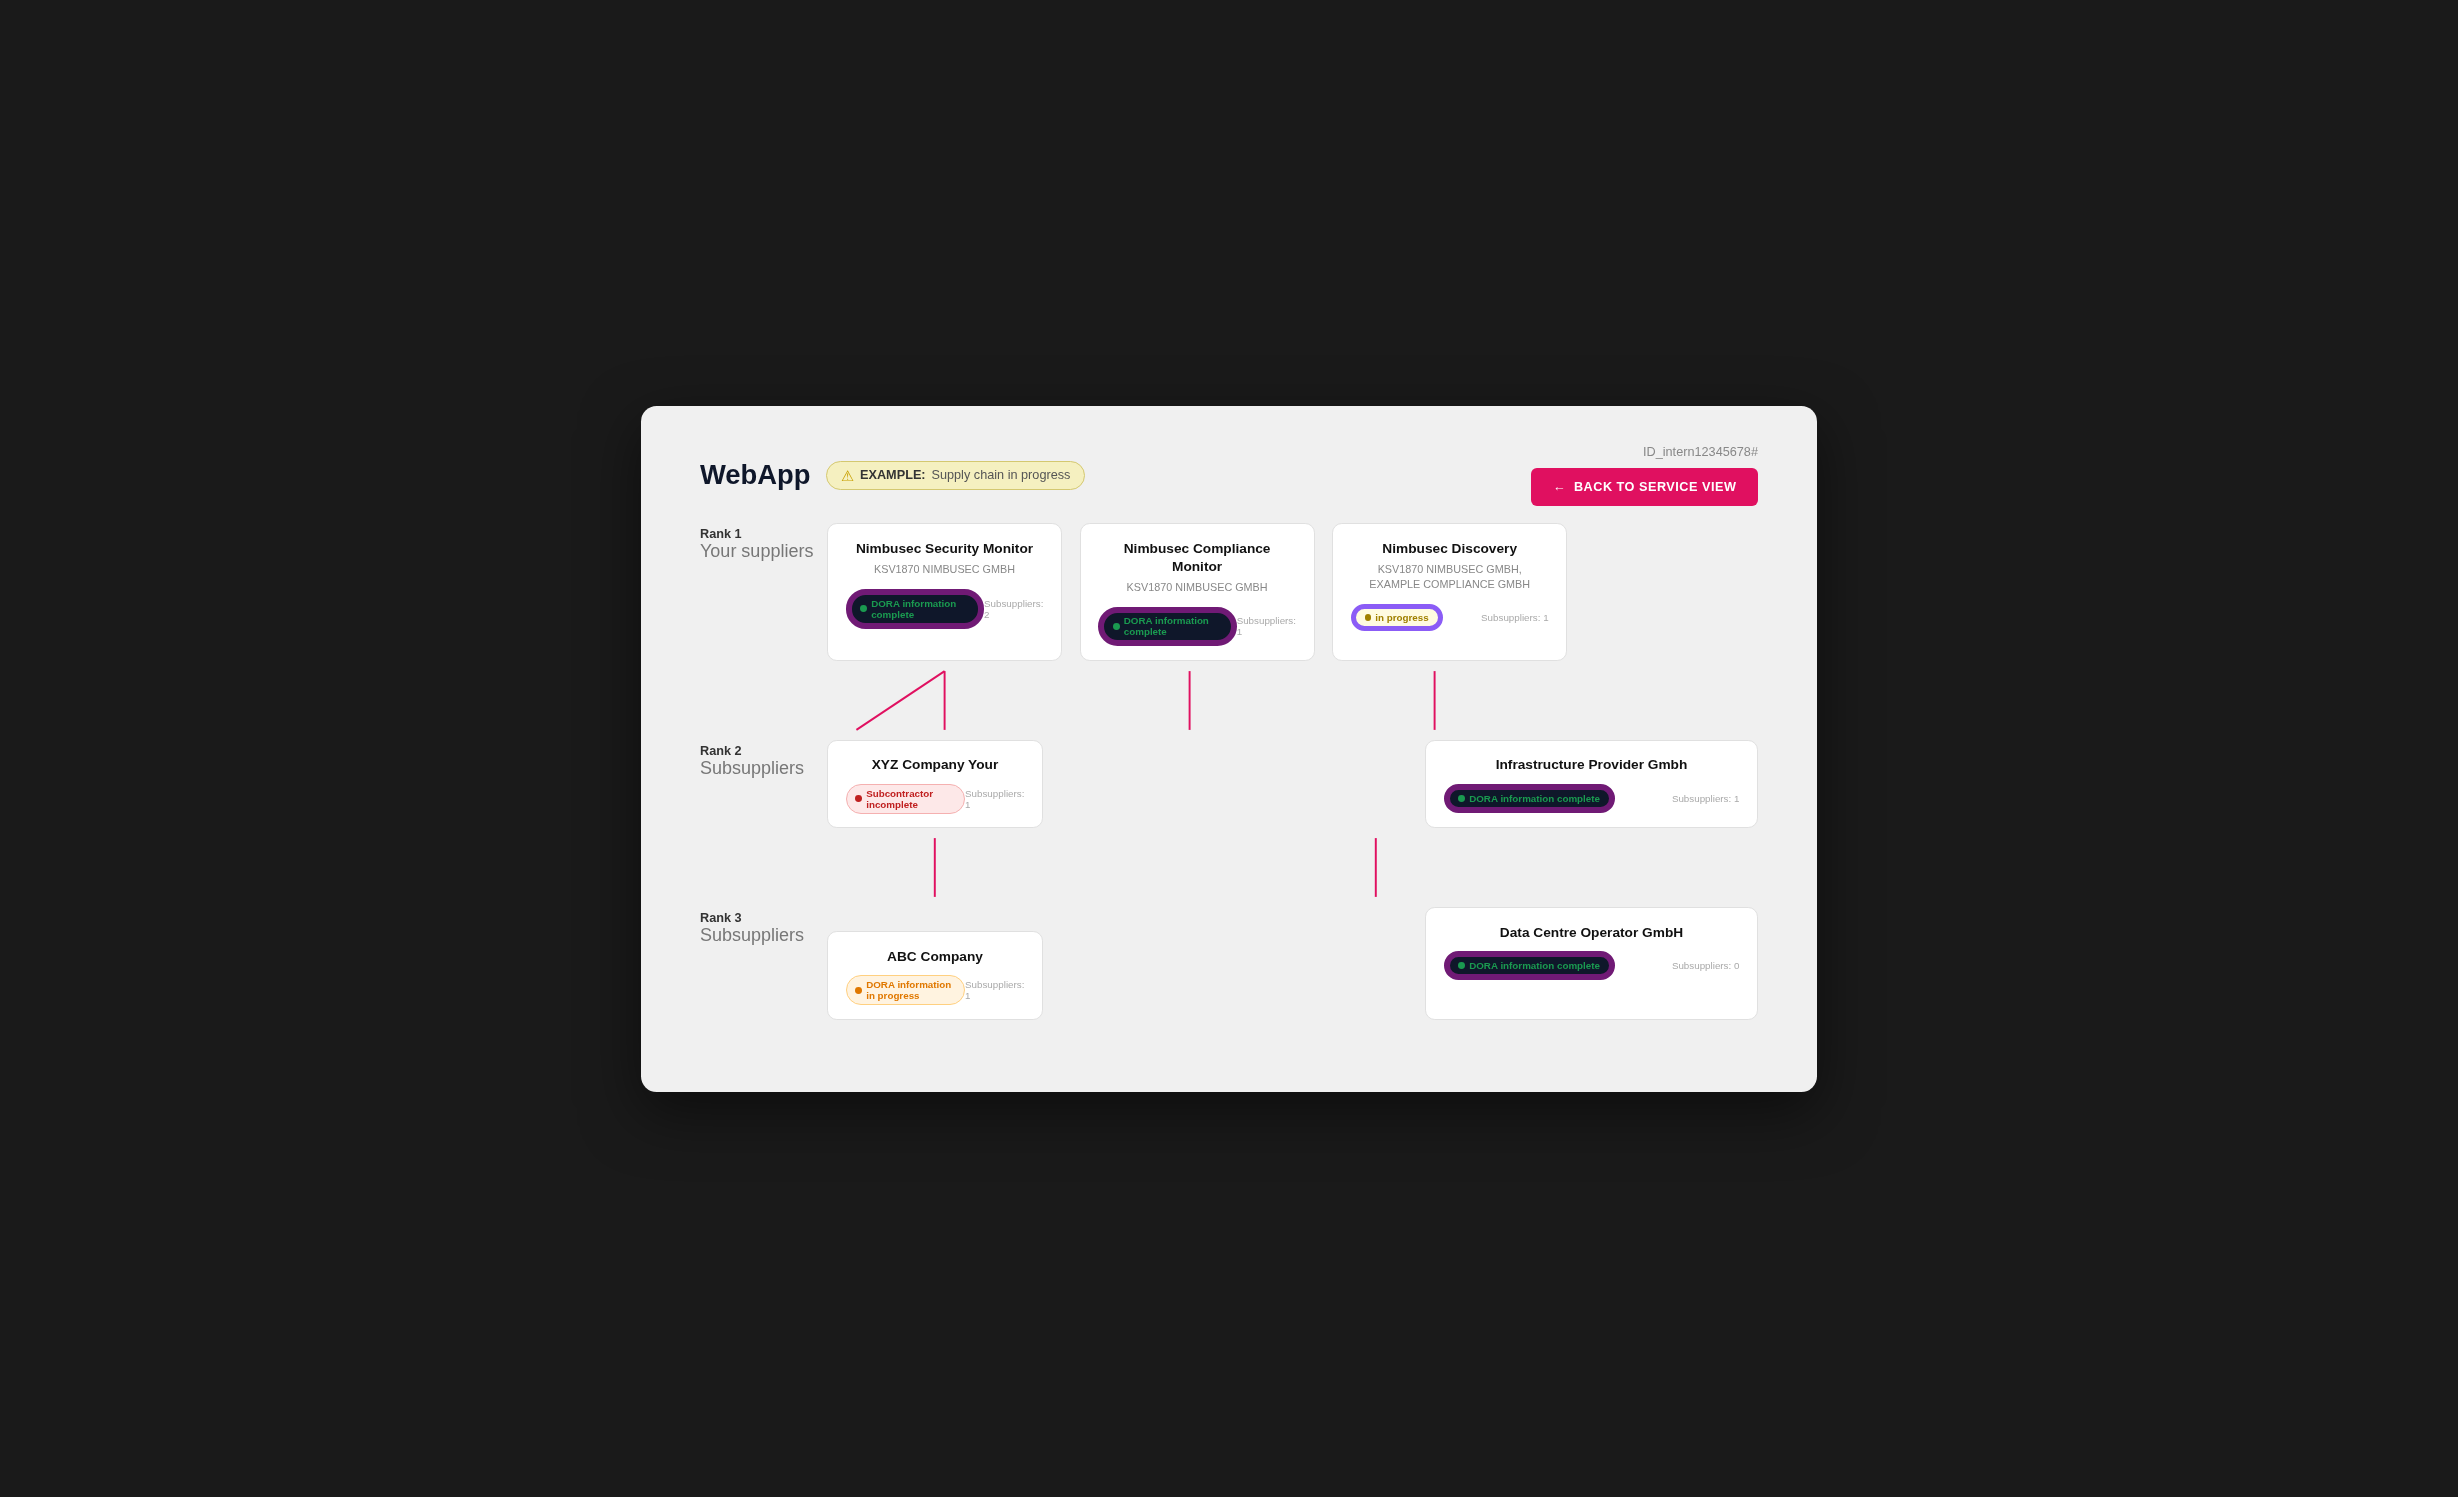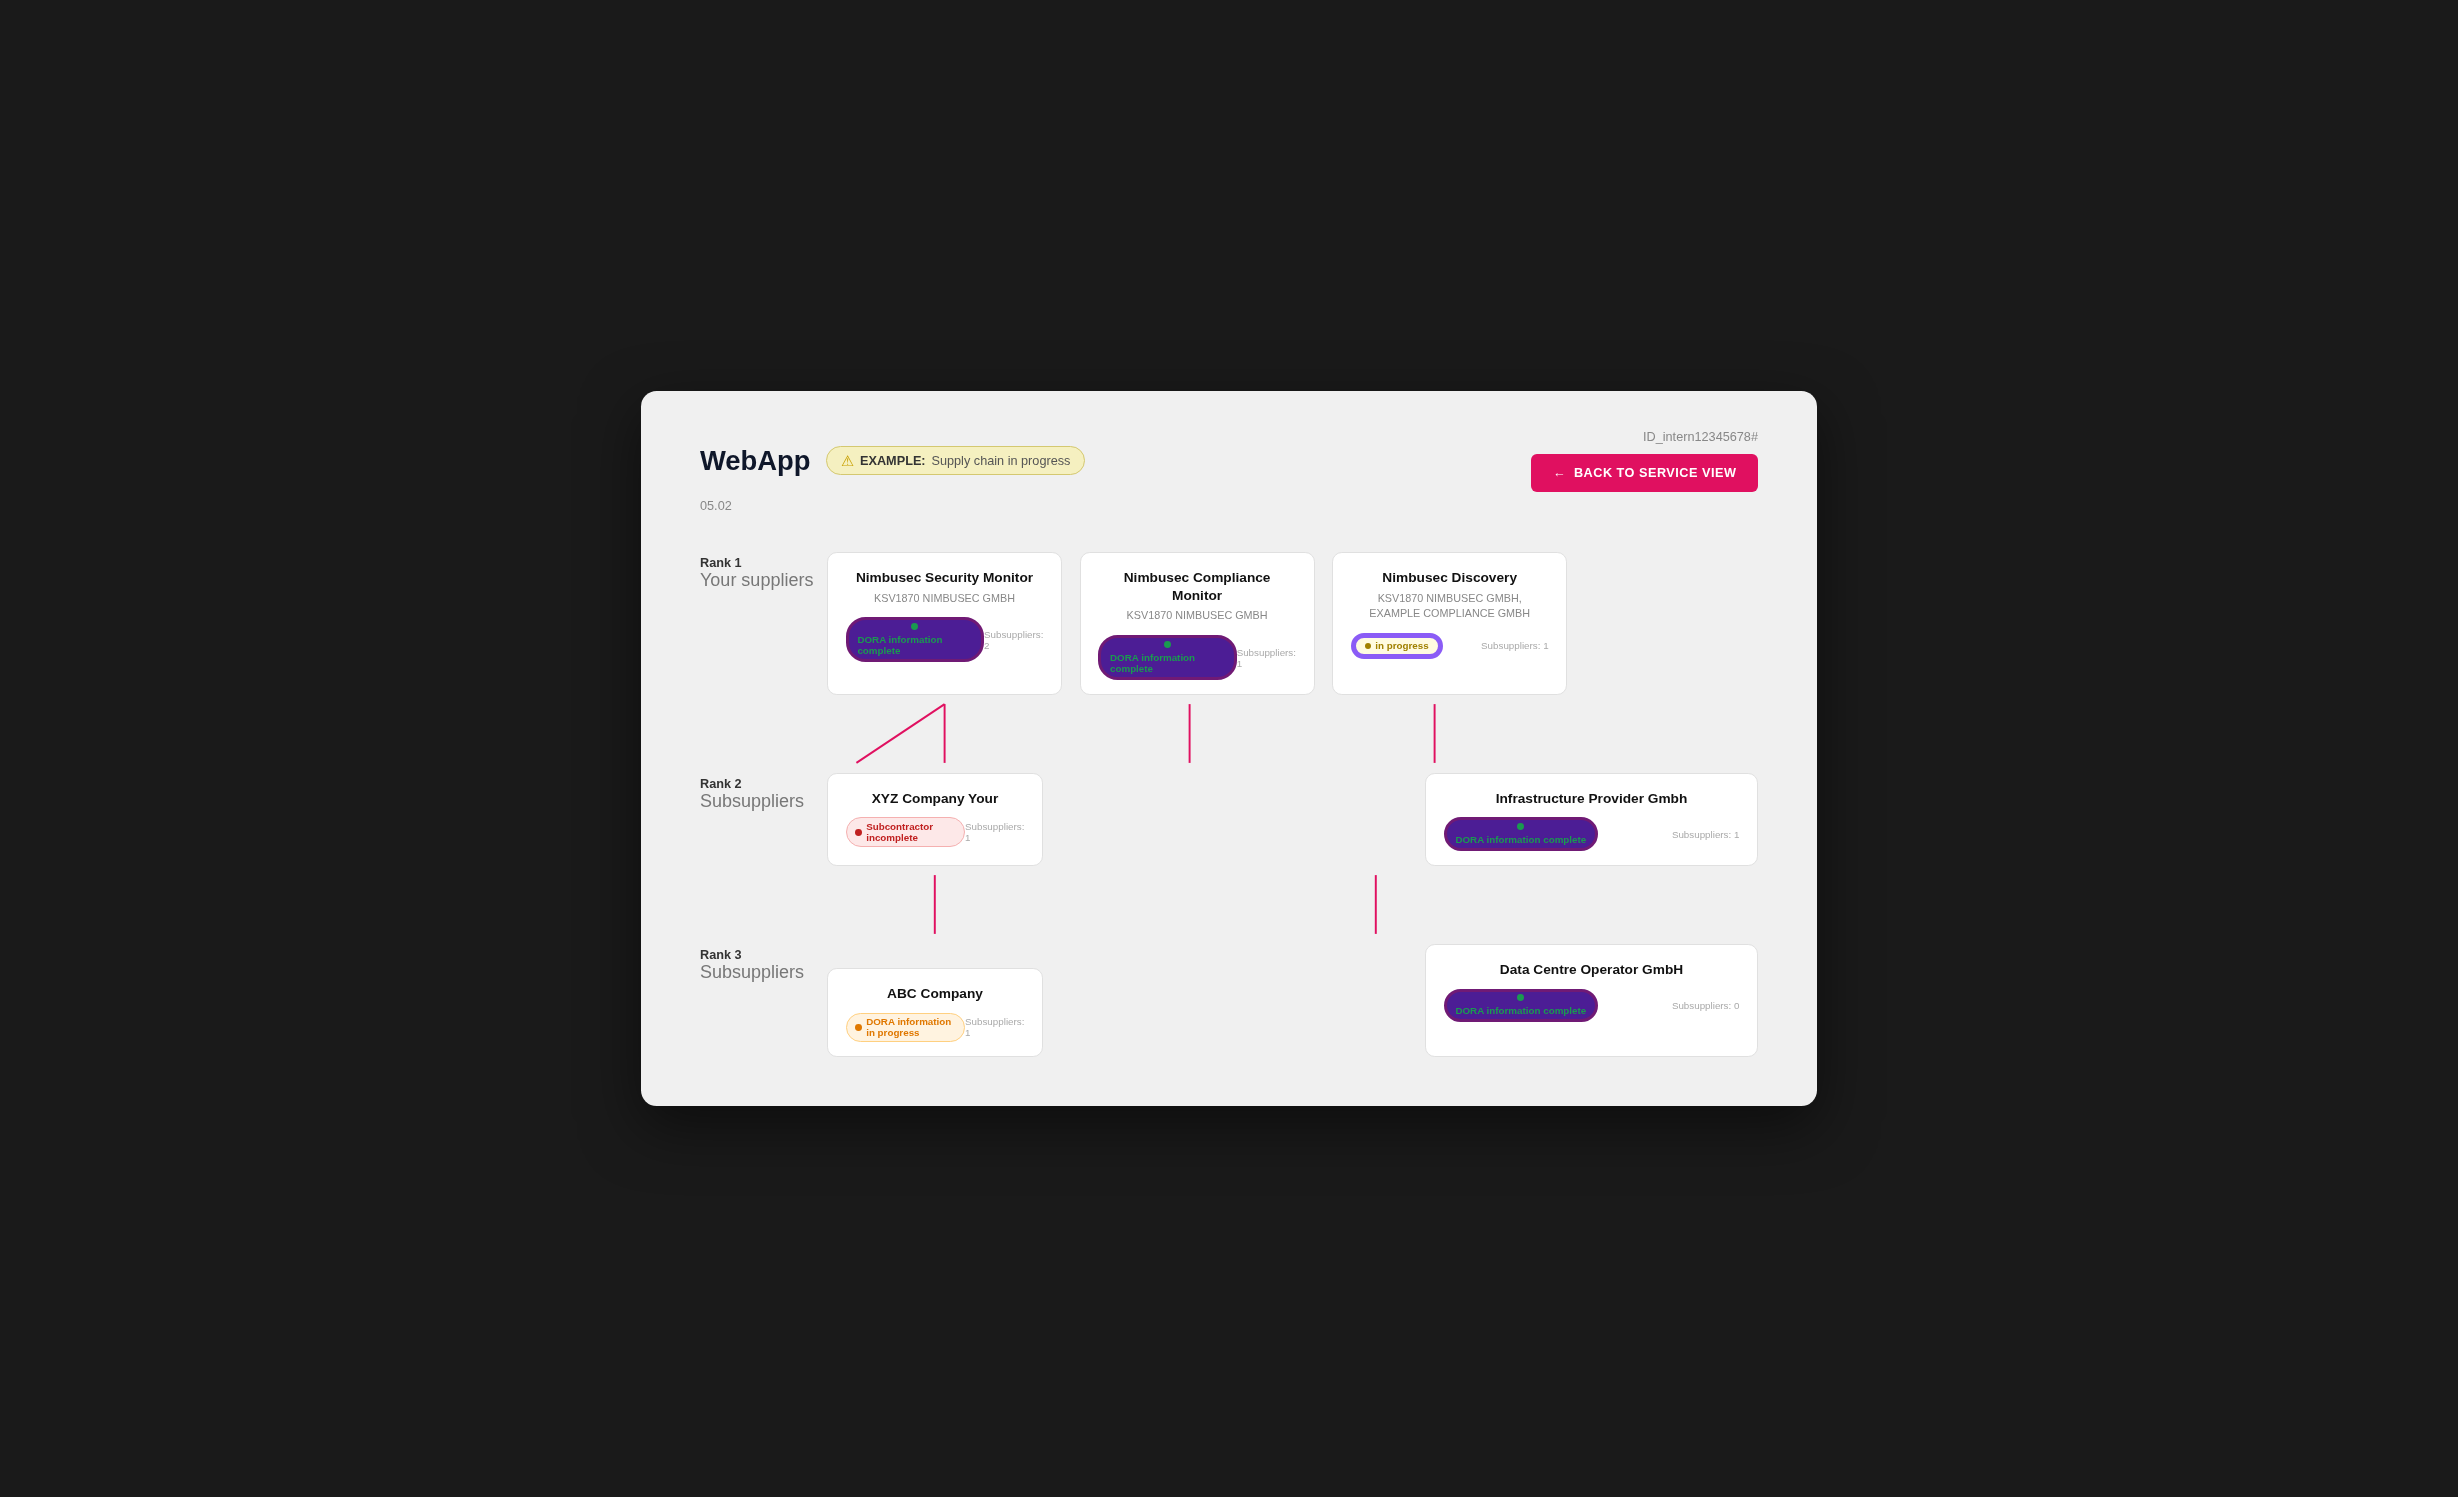--- a/index.html
+++ b/index.html
@@ -181,24 +181,23 @@
       border-radius: 19.6px;
       padding: 2.9px 8.8px;
       font-size: 9.8px;
       font-weight: 600;
       display: flex;
       align-items: center;
       gap: 3.9px;
     }
 
     .badge-green {
-      background: #4c1d95;
+      background: #0f172a;
       color: #1a9a50;
-      border: 3px solid #701a75;
-      flex-direction: column;
+      border: 6px solid #701a75;
     }
 
     .badge-orange {
       background: #fff3e0;
       color: #e07800;
       border: 1px solid #ffd080;
     }
 
     .badge-red {
       background: #fde8e8;
@@ -245,21 +244,20 @@
     </div>
     <div class="header-right">
       <span class="id-text">ID_intern12345678#</span>
       <button class="back-btn">
         <span>←</span>
         <span>BACK TO SERVICE VIEW</span>
       </button>
     </div>
   </div>
 
-  <div class="date-label">05.02</div>
 
   <div class="supply-chain">
 
     <div class="rank-row">
       <div class="rank-label">
         <div class="rank-title">Rank 1</div>
         <div class="rank-sub">Your suppliers</div>
       </div>
       <div class="cards-container" style="margin-left: 0;">
 

